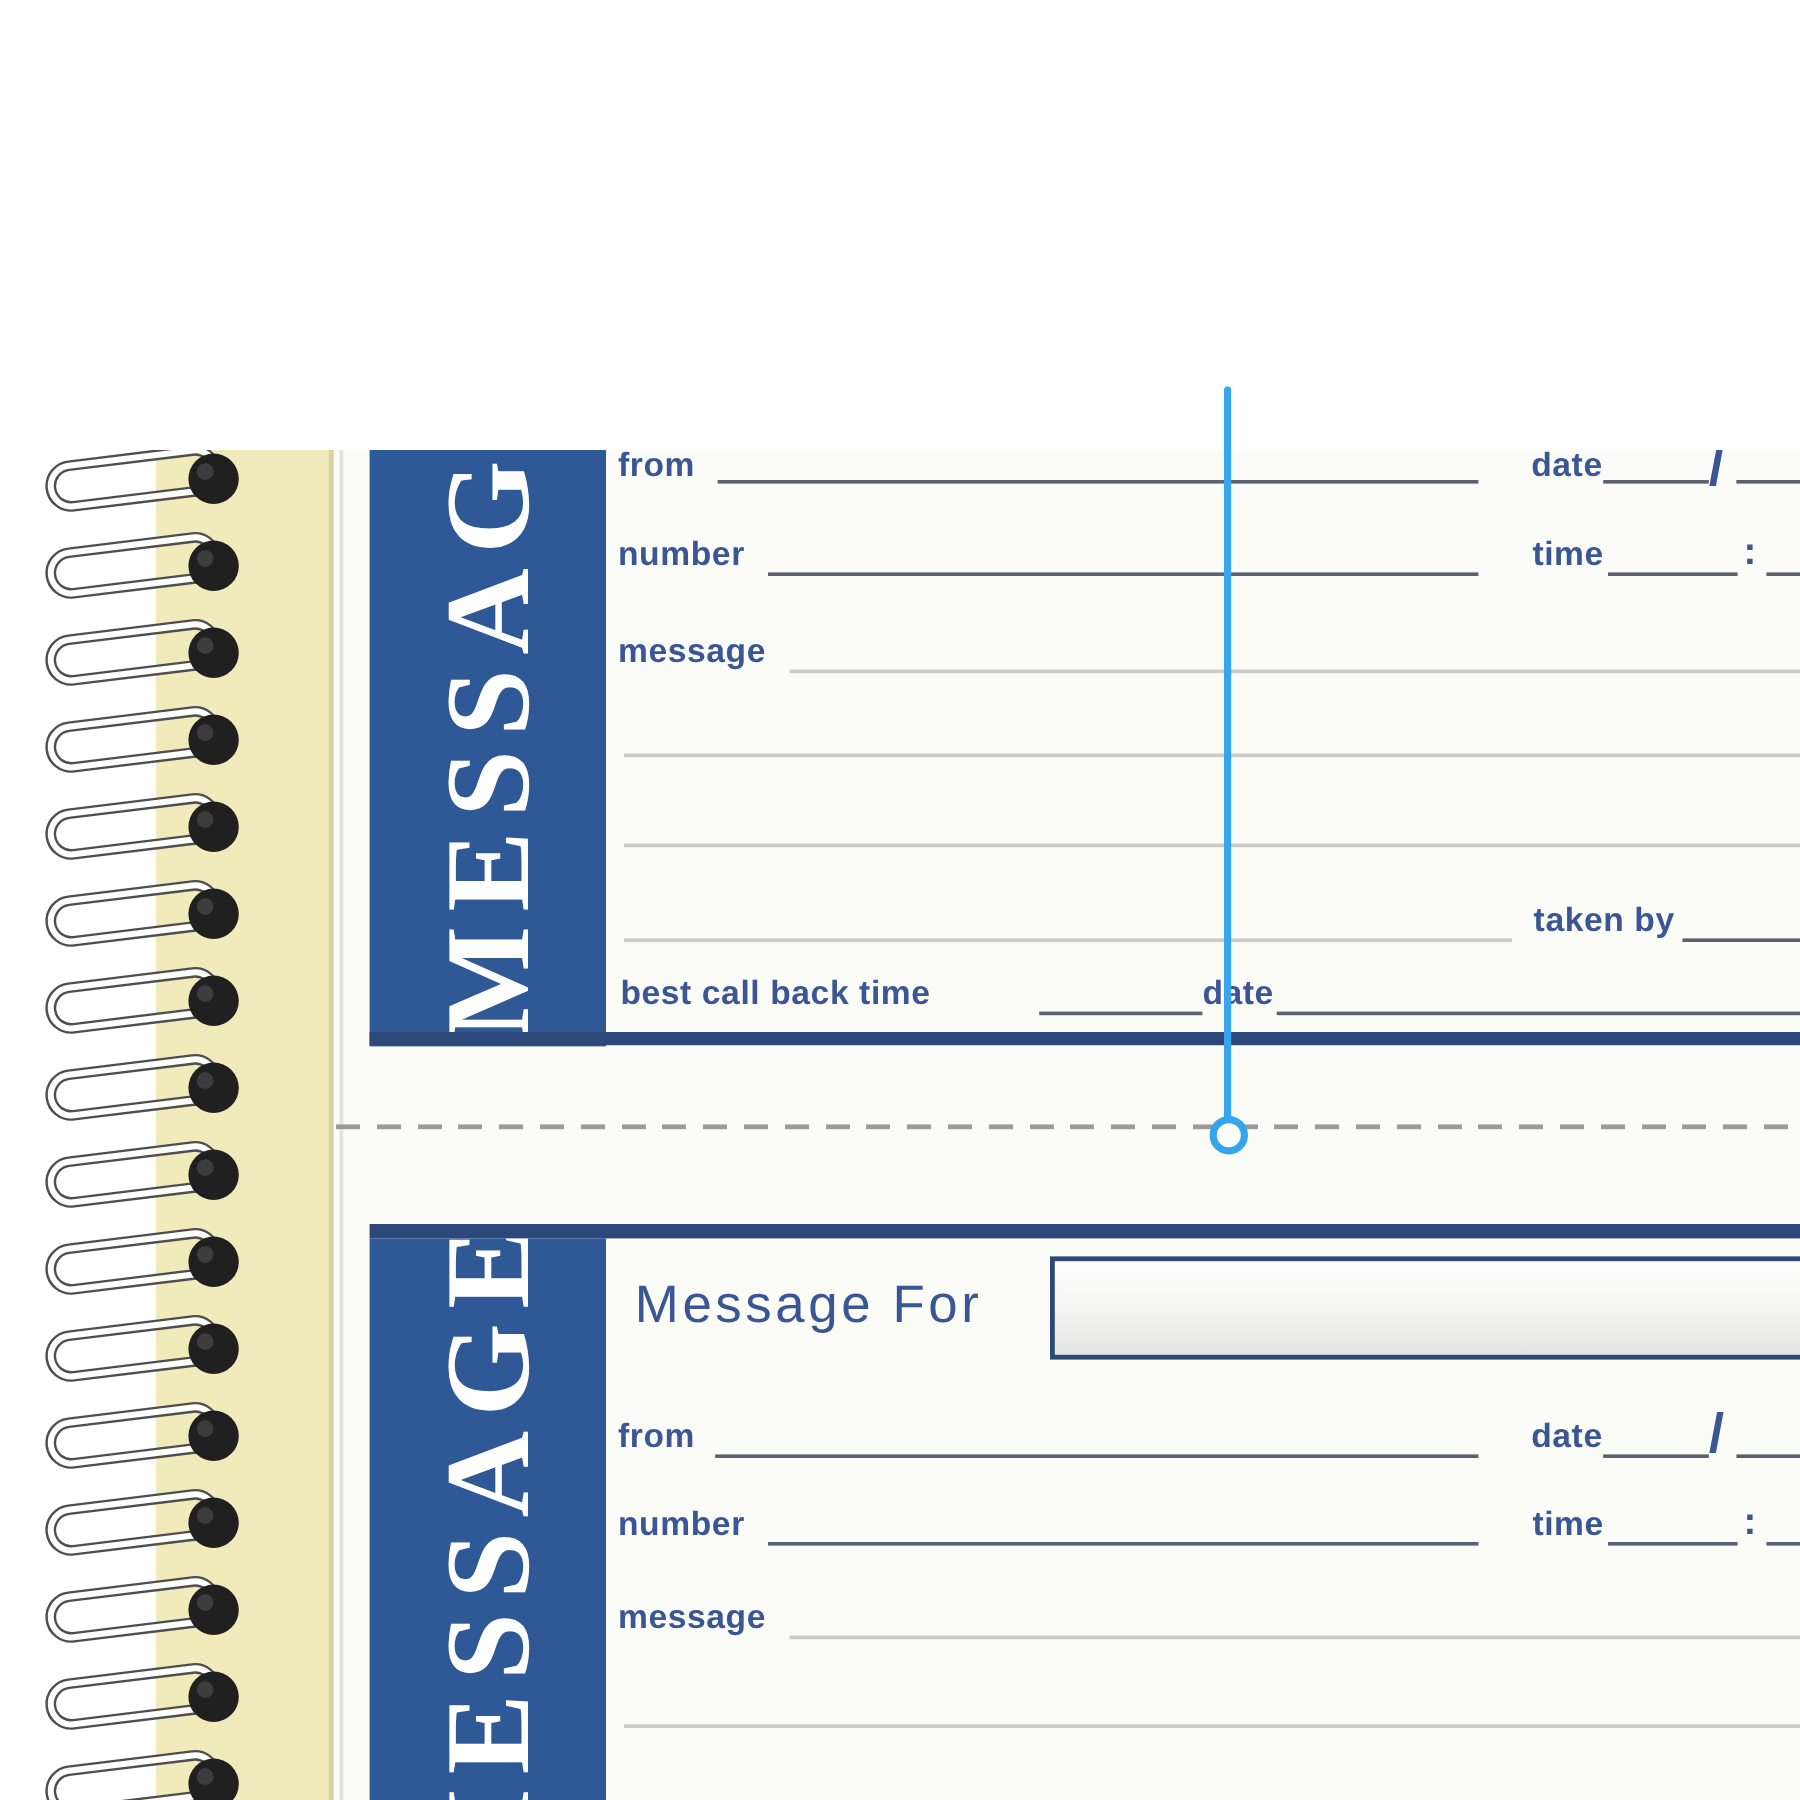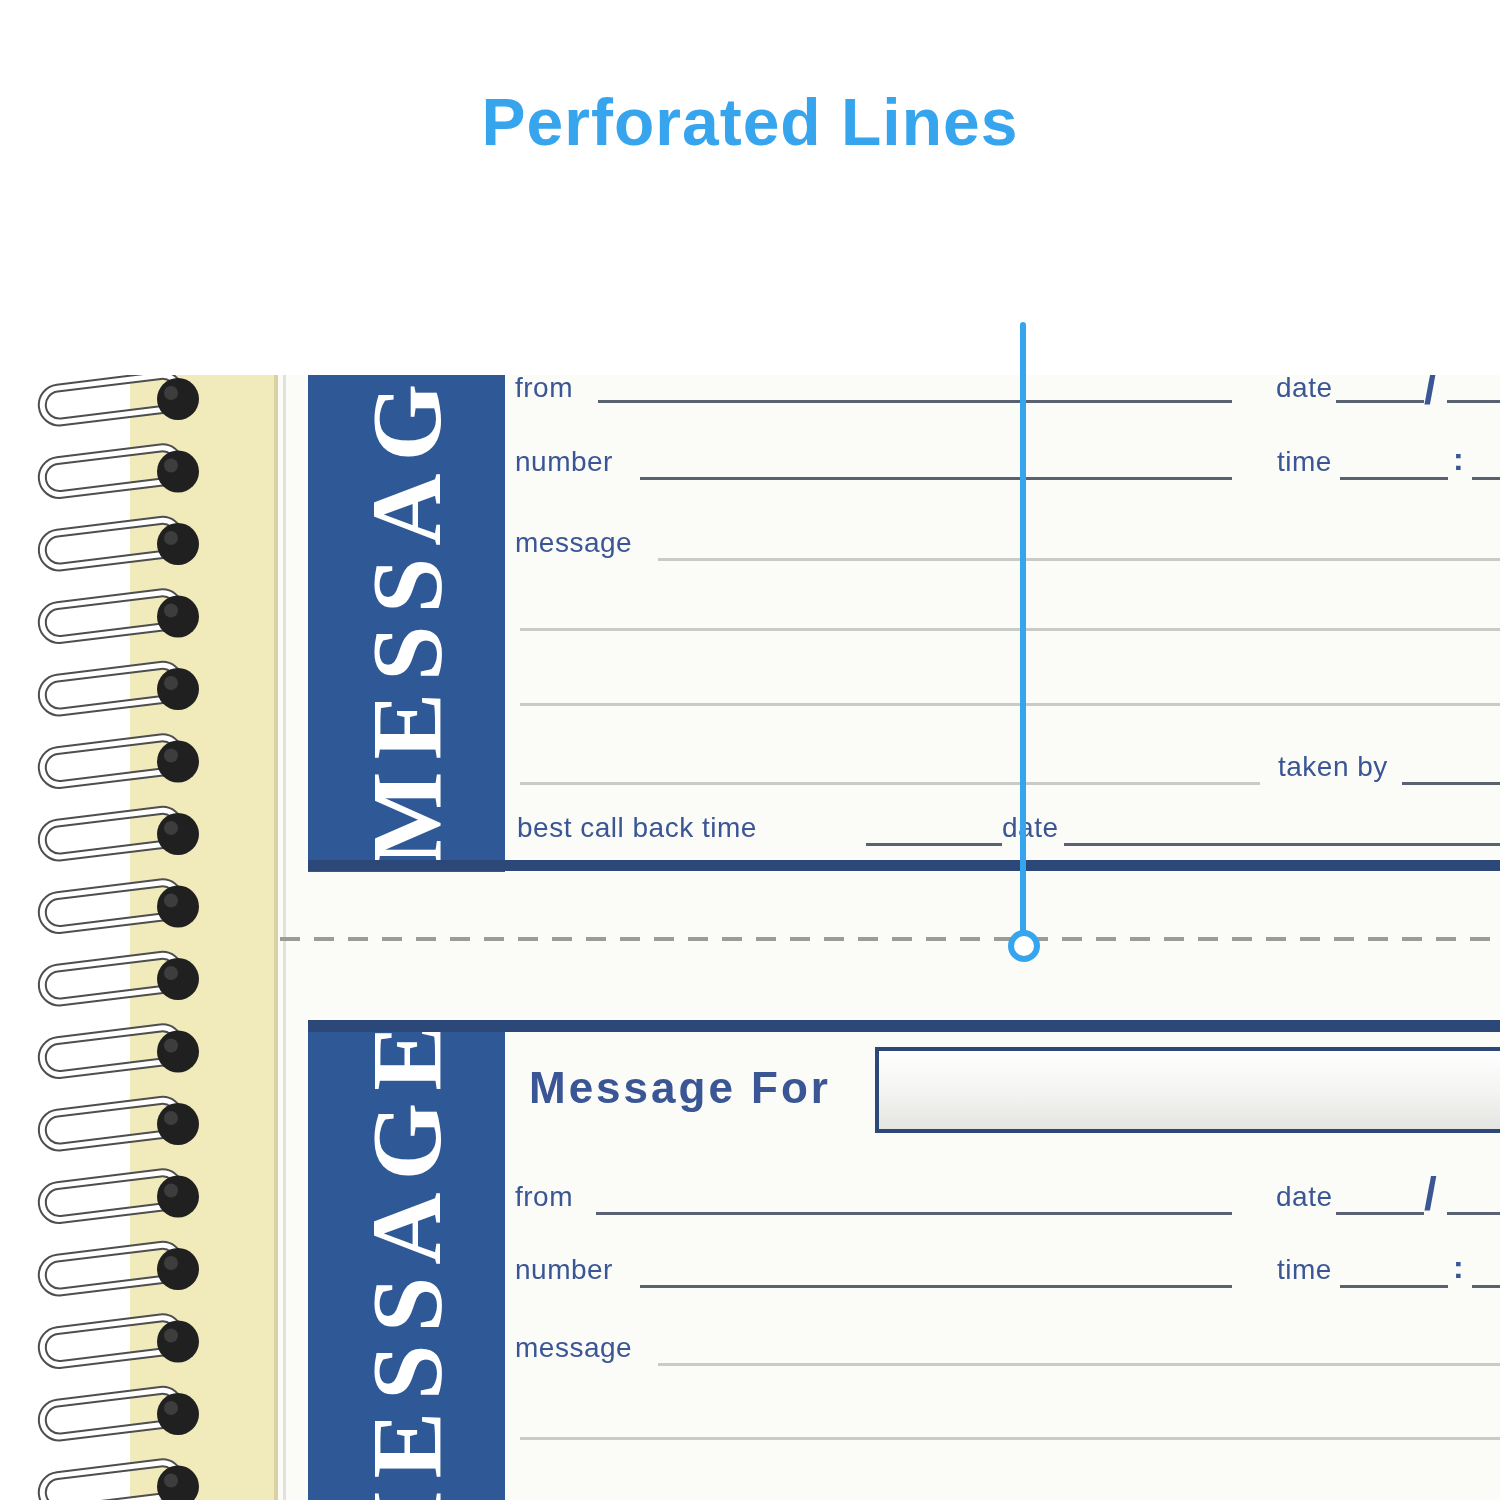--- a/index.html
+++ b/index.html
@@ -17,23 +17,23 @@
   .spiral{position:absolute;left:0;top:0;}
   .banner{position:absolute;left:308px;width:197px;background:var(--banner-blue);overflow:hidden;}
   .banner-top{top:0;height:497px;}
   .banner-bot{top:657px;height:468px;}
   .banner-text{position:absolute;left:0;width:100%;height:545px;
          writing-mode:vertical-rl;transform:rotate(180deg);
          font-family:"Liberation Serif",serif;font-weight:700;font-size:100px;
          letter-spacing:12px;line-height:197px;color:#ffffff;}
   .banner-top .banner-text{bottom:6px;}
   .banner-bot .banner-text{top:8px;}
-  .lbl{position:absolute;font-size:28px;font-weight:400;color:var(--label-blue);
+  .lbl{position:absolute;font-size:28px;font-weight:700;color:var(--label-blue);
        letter-spacing:0.5px;white-space:nowrap;}
-  .lbl-lg{position:absolute;font-size:44px;font-weight:700;color:var(--label-blue);
+  .lbl-lg{position:absolute;font-size:44px;font-weight:400;color:var(--label-blue);
        letter-spacing:3px;white-space:nowrap;}
   .ln{position:absolute;height:3px;background:var(--line-dark);}
   .lnl{position:absolute;height:3px;background:var(--line-light);}
   .slash{position:absolute;font-size:46px;font-weight:700;color:var(--label-blue);}
   .colon{position:absolute;font-size:32px;font-weight:700;color:var(--label-blue);}
   .navy{position:absolute;background:var(--border-navy);}
   .perf{position:absolute;left:280px;top:562px;width:1220px;height:4px;
         background:repeating-linear-gradient(90deg,var(--dash-gray) 0 20px,transparent 20px 34px);}
   .msg-box{position:absolute;left:875px;top:672px;width:640px;height:86px;box-sizing:border-box;
         border:4px solid var(--border-navy);
@@ -41,21 +41,20 @@
   .pointer-line{position:absolute;left:1020px;top:322px;width:6px;height:612px;
         background:var(--accent-blue);border-radius:3px;}
   .pointer-ring{position:absolute;left:1008px;top:930px;width:32px;height:32px;box-sizing:border-box;
         border:6px solid var(--accent-blue);border-radius:50%;background:#ffffff;}
 </style>
 </head>
 <body>
 
 <div class="stage">
 
-  <div class="title">Perforated Lines</div>
 
   <div class="photo">
     <div class="paper"></div>
     <div class="sheet-shadow"></div>
     <div class="cream"></div>
 
     <svg id="spiral-svg" class="spiral" width="230" height="1125" viewBox="0 0 230 1125">
       <defs>
         <g id="coil">
           <g transform="rotate(-7 100 0)">

